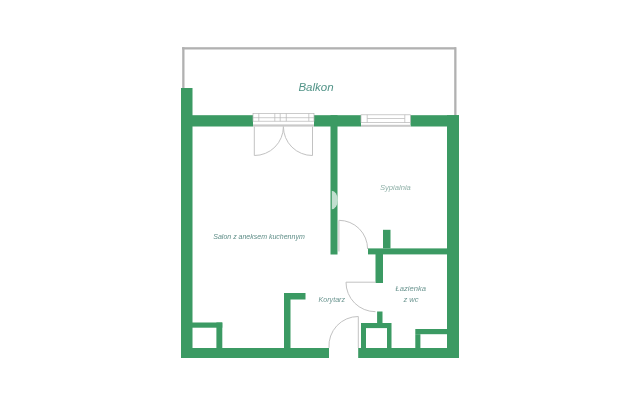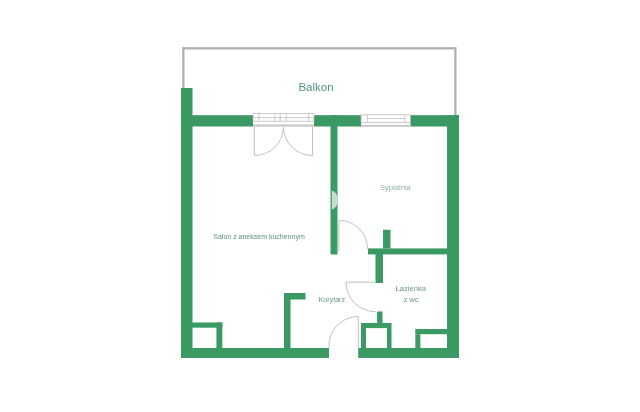--- a/index.html
+++ b/index.html
@@ -1,16 +1,16 @@
 <!DOCTYPE html>
 <html><head>
 <meta charset="utf-8">
 <style>
   html,body{margin:0;padding:0;background:#ffffff;}
-  .page{width:640px;height:412px;position:relative;font-family:"Liberation Sans",sans-serif;transform:translateZ(0);}
+  .page{width:640px;height:412px;position:relative;font-family:"Liberation Sans",sans-serif;transform:translateZ(0);font-style:italic;}
   svg{position:absolute;left:0;top:0;will-change:transform;}
   text{font-family:"Liberation Sans",sans-serif;}
 </style>
 </head>
 <body>
 <div class="page">
 <svg width="640" height="412" viewBox="0 0 640 412">
 
   <rect x="0" y="0" width="640" height="412" fill="#ffffff"></rect>
 

